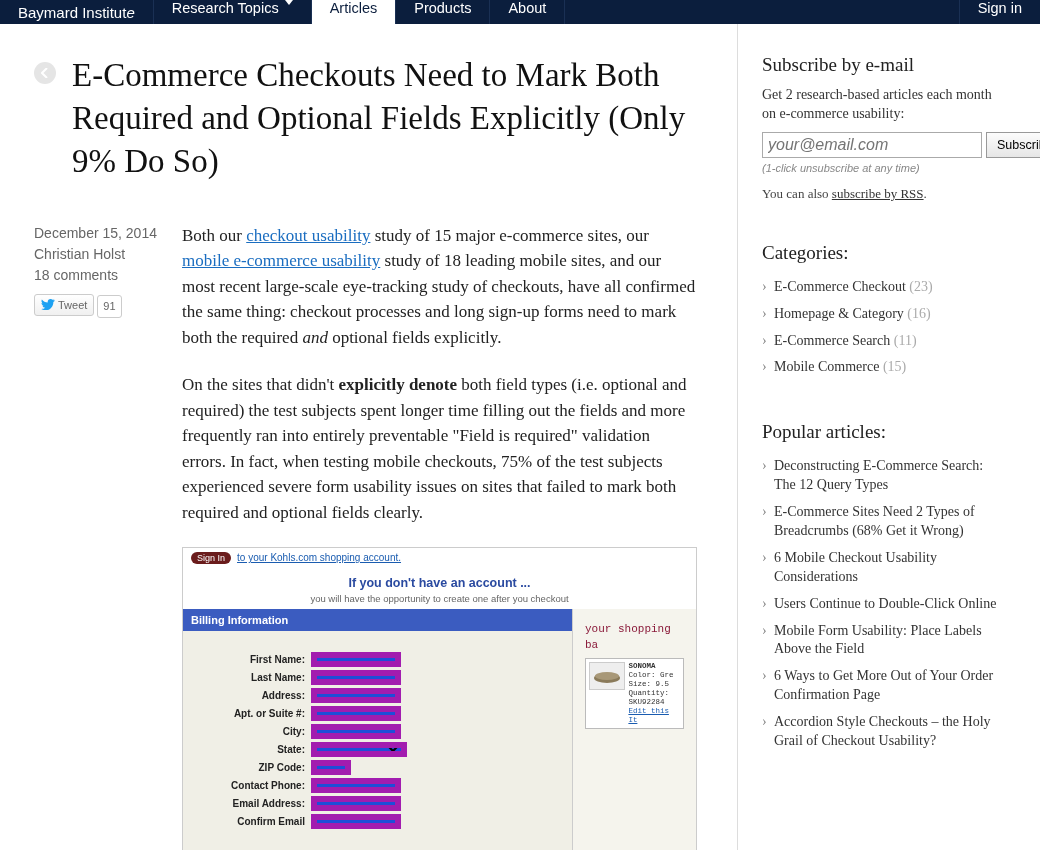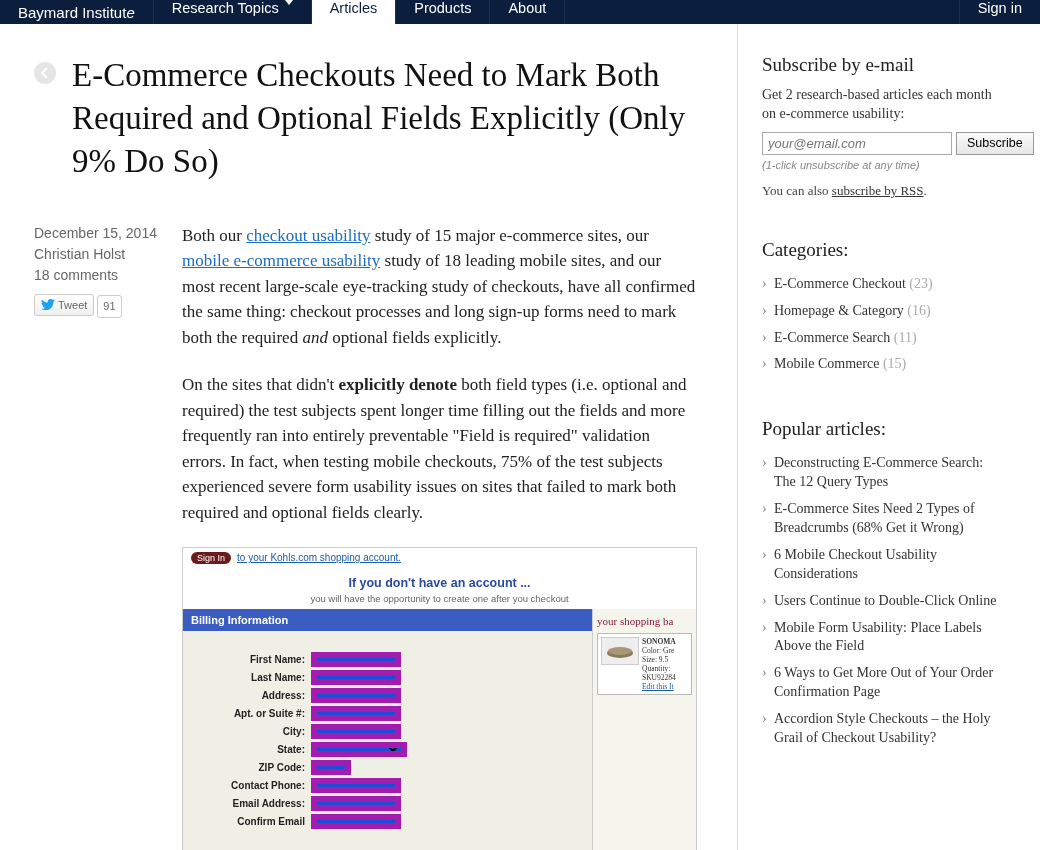--- a/index.html
+++ b/index.html
@@ -34,31 +34,31 @@
 .shot-acc{text-align:center;font-family:Arial,sans-serif;padding:6px 0 2px;background:#fff}
 .shot-acc .t1{color:#2a4aa0;font-size:12.5px;font-weight:700}
 .shot-acc .t2{color:#666;font-size:9.5px}
 .shot-body{display:flex;background:#f0efe6}
 .shot-form{flex:1}
 .shot-hdr{background:#3b5cc0;color:#fff;font-size:11px;font-weight:700;padding:3px 8px;font-family:Arial,sans-serif}
 .shot-fields{padding:18px 0}
 .frow{display:flex;align-items:center;margin:3px 0;font-family:Arial,sans-serif}
 .flabel{width:128px;text-align:right;font-size:10px;font-weight:700;padding-right:6px;color:#222}
 .frow input,.frow select{height:15px;border:6px solid #a21caf;font-size:12px;background:#1d4ed8}
-.shot-cart{width:104px;background:#f5f4ed;border-left:1px solid #ccc;padding:4px;font-family:Liberation Serif, serif}
+.shot-cart{width:124px;background:#f5f4ed;border-left:1px solid #ccc;padding:12px;font-family:Liberation Mono, monospace}
 .cart-title{color:#8a1a3a;font-size:11px}
 .cart-box{border:1px solid #bbb;background:#fff;padding:3px;margin-top:4px;display:flex}
 .cart-thumb{width:38px;height:28px;border:1px solid #ccc;background:#eee;display:flex;align-items:center;justify-content:center}
 .cart-thumb svg{width:30px;height:16px}
 .cart-info{font-size:7.5px;line-height:1.2;margin-left:3px;color:#333}
 .cart-info .ed{color:#1a5cb0;text-decoration:underline}
 .side h3{font-size:19px;font-weight:400;color:#222;margin-bottom:10px}
 .sub-p{font-size:14px;color:#333;margin-bottom:8px;line-height:1.35}
 .sub-row{display:flex;gap:4px;margin-bottom:4px}
-.sub-row input{flex:1;border:1px solid #aaa;padding:3px 5px;font-size:13px;font-style:italic;color:#999;font-family:Arial,sans-serif}
+.sub-row input{flex:1;border:1px solid #aaa;padding:3px 5px;font-size:16px;font-style:italic;color:#999;font-family:Arial,sans-serif}
 .sub-row button{border:1px solid #999;background:linear-gradient(#fcfcfc,#e6e6e6);padding:3px 10px;font-size:12.5px;font-family:Arial,sans-serif;cursor:pointer}
 .sub-note{font-size:11px;font-style:italic;color:#888;margin-bottom:12px;font-family:Arial,sans-serif}
 .sub-rss{font-size:13px;color:#444}
 .sub-rss a{color:#333;text-decoration:underline}
 .side-block{margin-top:40px}
 .side ul{list-style:none}
 .side li{font-size:14px;padding:4px 0 4px 12px;position:relative;line-height:1.35}
 .side li::before{content:"›";position:absolute;left:0;color:#888}
 .side li .ct{color:#aaa}
 .side li a{color:#333;text-decoration:none}

